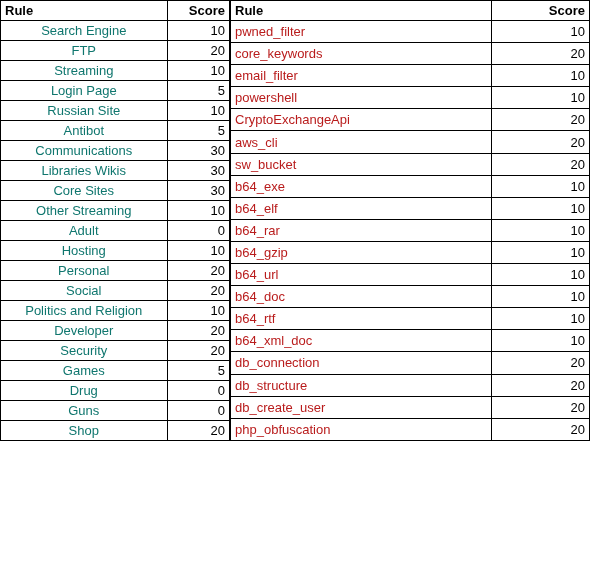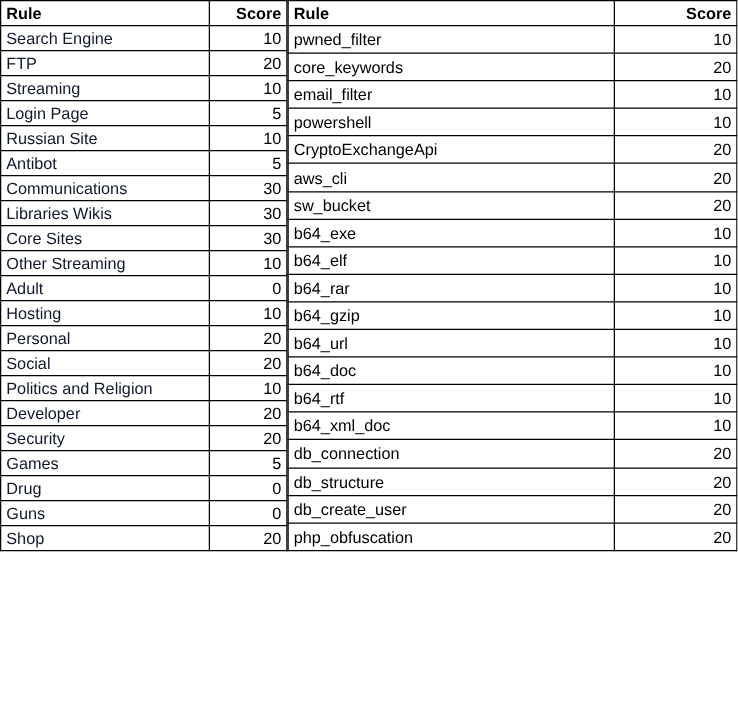--- a/index.html
+++ b/index.html
@@ -31,25 +31,26 @@
     th {
       background: #fff;
       font-weight: bold;
       text-align: left;
     }
     th.score-col, td.score-col {
       text-align: right;
       width: 60px;
     }
     td.rule-name {
-      color: #0f172a;
+      color: #0f766e;
       width: 160px;
+      text-align: center;
     }
     td.rule-name-right {
-      color: #000000;
+      color: #b91c1c;
       width: 160px;
     }
     tr:nth-child(odd) {
       background: #fff;
     }
     .left-table {
       width: 230px;
       flex-shrink: 0;
     }
     .right-table {

